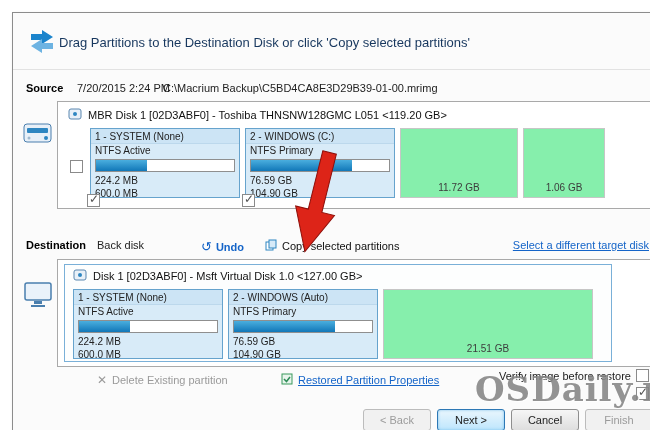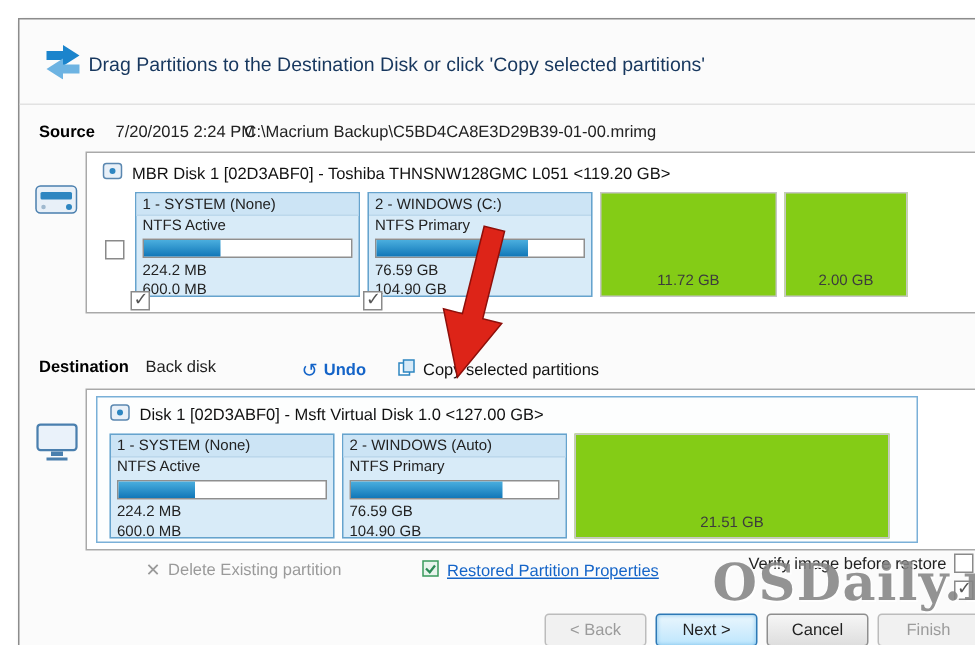--- a/index.html
+++ b/index.html
@@ -33,21 +33,21 @@
   .p2-hdr{left:8px;top:4px;}
   .p2-parts{left:8px;top:24px;}
   
   .pbox{width:150px;height:70px;border:1px solid #66a3cd;background:#d8ebf8;position:relative;font-size:10px;box-sizing:border-box;}
   .pname{padding:2px 4px 1px;background:#cce4f5;border-bottom:1px solid #bcd8ec;white-space:nowrap;overflow:hidden;}
   .pfs{padding:1px 4px;}
   .pbarwrap{margin:2px 4px;height:11px;border:1px solid #8f8f8f;background:#fff;}
   .pfill{height:100%;width:0;background:linear-gradient(#4aaede,#1177b8);}
   .psz{padding:1px 4px;line-height:11px;}
   .pcb{position:absolute;right:4px;bottom:6px;}
-  .gray{height:70px;background:#84cc16;border:1px solid #c6c6c6;position:relative;box-sizing:border-box;}
+  .gray{height:70px;background:#86efac;border:1px solid #c6c6c6;position:relative;box-sizing:border-box;}
   .gray .gsize{position:absolute;bottom:4px;left:0;width:100%;text-align:center;font-size:10px;color:#3c3c3c;}
   .g1{width:118px;}.g2{width:82px;}.g3{width:210px;}
   
   .cb{width:13px;height:13px;border:1px solid #8a8a8a;background:#fff;display:inline-block;position:relative;box-sizing:border-box;}
   .cb.checked::after{content:"\2713";position:absolute;left:1px;top:-3px;font-size:12px;color:#555;}
   
   .dst-label{left:13px;top:226px;}
   .dst-localdisk{left:84px;top:226px;}
   .link{color:#1464c8;}
   .ulink{color:#1464c8;text-decoration:underline;}
@@ -130,21 +130,21 @@
           <div class="pfill" style="width: 73%;"></div>
         </div>
         <div class="psz">76.59 GB</div>
         <div class="psz">104.90 GB</div>
         <span class="cb pcb checked"></span>
       </div>
       <div class="gray g1">
         <span class="gsize">11.72 GB</span>
       </div>
       <div class="gray g2">
-        <span class="gsize">2.00 GB</span>
+        <span class="gsize">1.06 GB</span>
       </div>
     </div>
   </div>
 
   <span class="abs red-arrow">
     <svg width="72" height="108" viewBox="0 0 72 108">
       <g transform="rotate(14 36 54)">
         <polygon points="29,2 43,2 43,62 56,62 36,104 16,62 29,62" fill="#dd2418" stroke="#8e0f0a" stroke-width="1"></polygon>
       </g>
     </svg>
@@ -158,20 +158,21 @@
   </span>
   <span class="abs copysel">
     <span>
       <svg width="12" height="12" viewBox="0 0 12 12">
         <rect x="1" y="3" width="7" height="8" fill="#ffffff" stroke="#2e86c1"></rect>
         <rect x="4" y="1" width="7" height="8" fill="#d6eaf8" stroke="#2e86c1"></rect>
       </svg>
     </span>
     <span>Copy selected partitions</span>
   </span>
+  <span class="abs seltarget ulink">Select a different target disk</span>
 
   <span class="abs big-icon-dst">
     <svg width="30" height="28" viewBox="0 0 30 28">
       <rect x="2" y="2" width="26" height="17" rx="2" fill="#eaf2fa" stroke="#4a7fae" stroke-width="1.5"></rect>
       <rect x="11" y="20" width="8" height="3" fill="#4a7fae"></rect>
       <rect x="8" y="24" width="14" height="2" fill="#4a7fae"></rect>
     </svg>
   </span>
 
   <div class="abs panel panel2">

